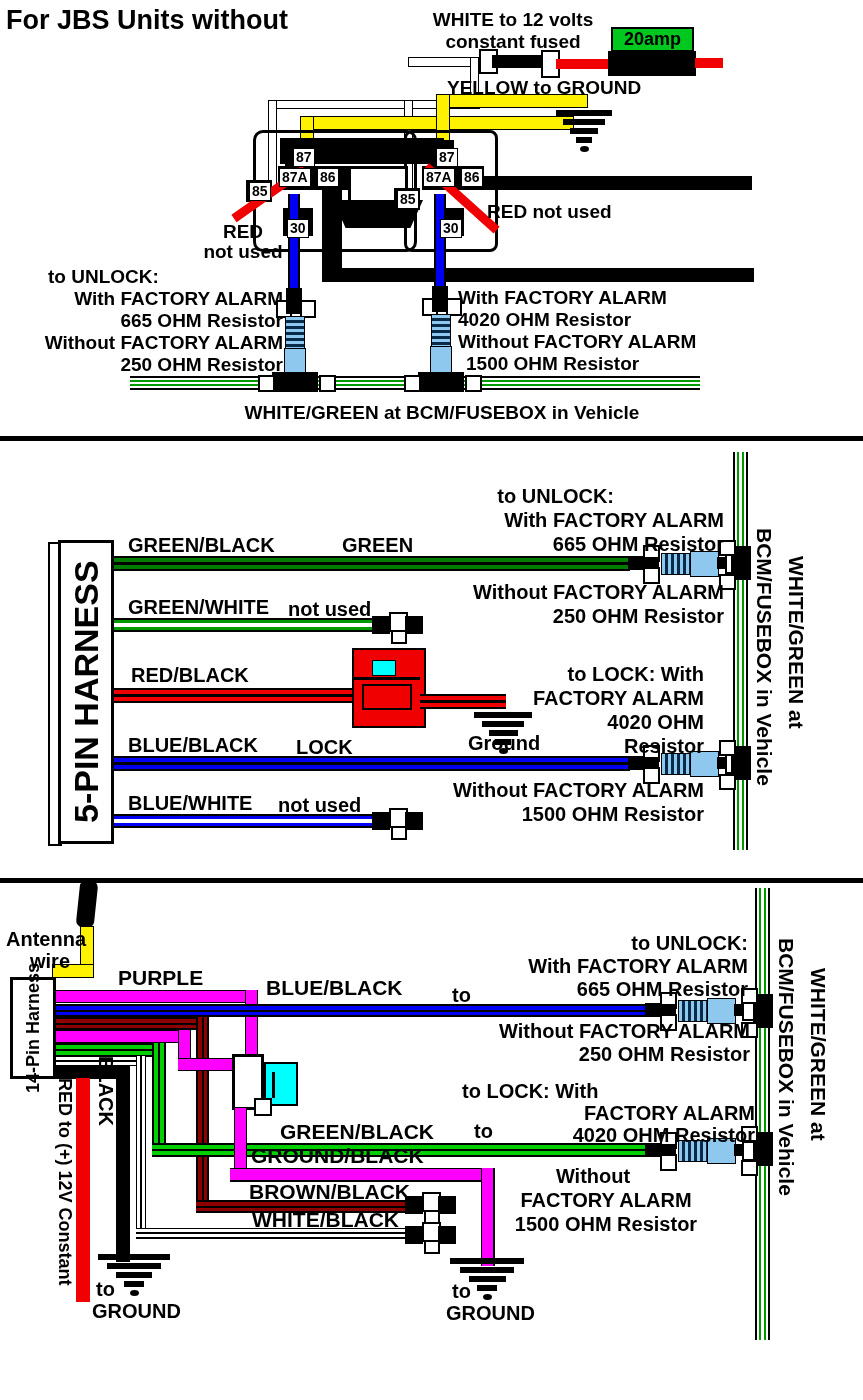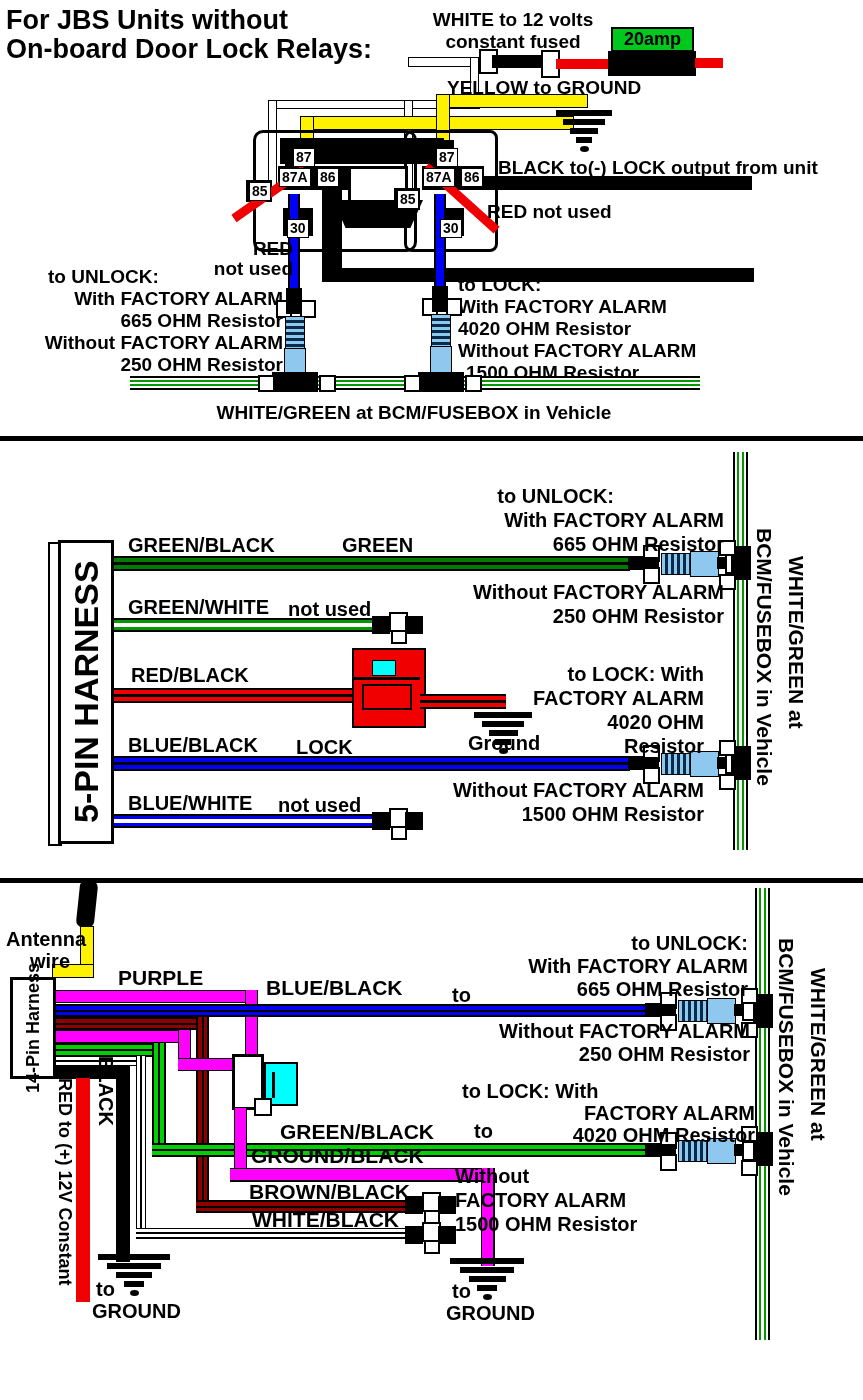--- a/index.html
+++ b/index.html
@@ -52,21 +52,20 @@
   .conn{position:absolute;width:52px;height:30px;}
   .divider{position:absolute;left:0;width:863px;height:5px;background:#000;}
 </style>
 </head>
 <body>
 
 <div id="stage">
 
   <div class="t f27" style="left:6px;top:6px;line-height:29px">
     <div>For JBS Units without</div>
-      <div>On-board Door Lock Relays:</div>
   </div>
 
   <div class="t f19" style="left:430px;top:9px;width:166px;text-align:center;line-height:22px">
     <div>WHITE to 12 volts</div>
       <div>constant fused</div>
   </div>
   <div class="thin" style="left:408px;top:57px;width:74px;height:8px"></div>
   <div class="thin" style="left:470px;top:57px;width:7px;height:49px"></div>
   <div class="thin" style="left:268px;top:100px;width:210px;height:7px"></div>
   <div class="thin" style="left:268px;top:100px;width:7px;height:86px"></div>
@@ -118,35 +117,34 @@
   <div class="blk" style="left:434px;top:208px;width:30px;height:28px"></div>
   <div class="blk" style="left:468px;top:176px;width:284px;height:14px"></div>
   <div class="rd" style="left:426px;top:162px;width:95px;height:9px;transform:rotate(42deg);transform-origin:left center"></div>
   <div class="bl-v" style="left:434px;top:194px;height:96px"></div>
   <div class="pin" style="left:436px;top:148px">87</div>
   <div class="pin" style="left:423px;top:168px">87A</div>
   <div class="pin" style="left:461px;top:168px">86</div>
   <div class="pin" style="left:397px;top:190px">85</div>
   <div class="pin" style="left:440px;top:219px">30</div>
 
-  <div class="t f19" style="left:193px;top:239px;width:100px;text-align:right;line-height:20px">
+  <div class="t f19" style="left:193px;top:222px;width:100px;text-align:center;line-height:20px">
     <div>RED</div>
       <div>not used</div>
   </div>
-  <div class="t f19" style="left:498px;top:157px">BLACK to(-) LOCK output from unit</div>
   <div class="t f19" style="left:487px;top:201px">RED not used</div>
 
   <div class="t f19" style="left:15px;top:266px;width:268px;text-align:right;line-height:22px">
     <div style="text-align:left;padding-left:33px">to UNLOCK:</div>
     <div>With FACTORY ALARM</div>
       <div>665 OHM Resistor</div>
     <div>Without FACTORY ALARM</div>
       <div>250 OHM Resistor</div>
   </div>
-  <div class="t f19" style="left:458px;top:274px;line-height:22px">
+  <div class="t f19" style="left:458px;top:265px;line-height:22px">
     <div>to LOCK:</div>
       <div>With FACTORY ALARM</div>
       <div>4020 OHM Resistor</div>
     <div>Without FACTORY ALARM</div>
       <div style="padding-left:8px">1500 OHM Resistor</div>
   </div>
 
   <div class="resv" style="left:276px;top:288px">
     <b class="bb" style="left:10px;top:0;width:16px;height:12px"></b>
     <b class="ws" style="left:0;top:12px;width:12px;height:14px"></b>
@@ -165,21 +163,21 @@
     <b class="rsolid" style="left:8px;top:60px;width:20px;height:26px"></b>
     <b class="bb" style="left:13px;top:86px;width:10px;height:10px"></b>
   </div>
   <div class="wg-h" style="left:130px;top:376px;width:570px"></div>
   <div class="blk" style="left:272px;top:372px;width:46px;height:20px"></div>
   <div class="wsq" style="left:258px;top:375px;width:13px;height:13px"></div>
   <div class="wsq" style="left:319px;top:375px;width:13px;height:13px"></div>
   <div class="blk" style="left:418px;top:372px;width:46px;height:20px"></div>
   <div class="wsq" style="left:404px;top:375px;width:13px;height:13px"></div>
   <div class="wsq" style="left:465px;top:375px;width:13px;height:13px"></div>
-  <div class="t f19" style="left:144px;top:402px;width:540px;text-align:center">WHITE/GREEN at BCM/FUSEBOX in Vehicle</div>
+  <div class="t f19" style="left:172px;top:402px;width:540px;text-align:center">WHITE/GREEN at BCM/FUSEBOX in Vehicle</div>
 
   <div class="divider" style="top:436px"></div>
 
 
   <div class="abs" style="left:48px;top:542px;width:10px;height:300px;border:2px solid #000;background:#fff"></div>
   <div class="abs" style="left:58px;top:540px;width:56px;height:304px;border:3px solid #000;background:#fff;box-sizing:border-box">
     <div class="t f34 vtu" style="position:static;writing-mode:vertical-rl;transform:rotate(180deg);width:100%;height:100%;display:flex;align-items:center;justify-content:center">5-PIN HARNESS</div>
   </div>
 
   <div class="t f20" style="left:128px;top:534px">GREEN/BLACK</div>
@@ -407,21 +405,21 @@
   </div>
   <div class="t f20" style="left:458px;top:1020px;width:292px;text-align:right;line-height:23px">
     <div>Without FACTORY ALARM</div>
       <div>250 OHM Resistor</div>
   </div>
   <div class="t f20" style="left:462px;top:1080px">to LOCK: With</div>
   <div class="t f20" style="left:455px;top:1102px;width:300px;text-align:right;line-height:22px">
     <div>FACTORY ALARM</div>
       <div>4020 OHM Resistor</div>
   </div>
-  <div class="t f20" style="left:455px;top:1164px;width:302px;text-align:left;line-height:24px">
+  <div class="t f20" style="left:455px;top:1164px;width:302px;text-align:center;line-height:24px">
     <div style="padding-right:26px">Without</div>
     <div>FACTORY ALARM</div>
       <div>1500 OHM Resistor</div>
   </div>
   <div class="t f21 vt" style="left:774px;top:938px">BCM/FUSEBOX in Vehicle</div>
   <div class="t f21 vt" style="left:806px;top:968px">WHITE/GREEN at</div>
 
 </div>
 
 </body></html>

